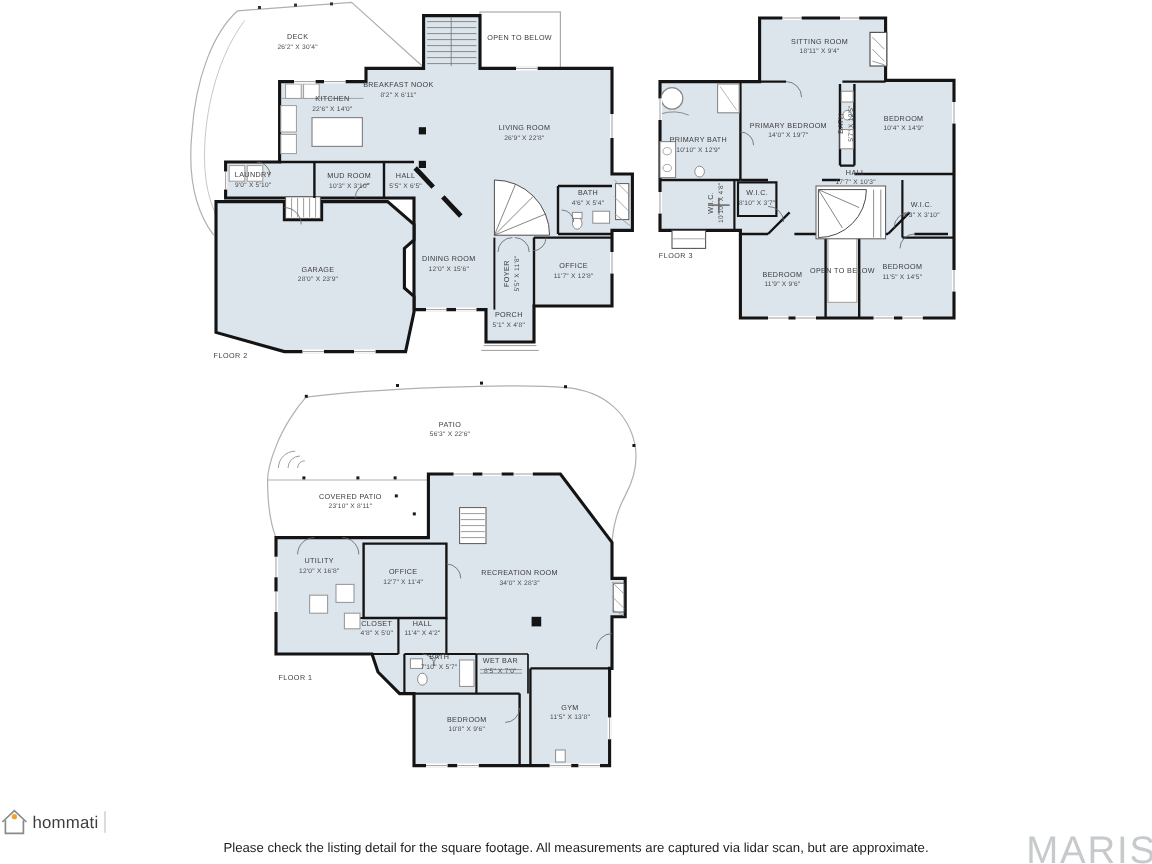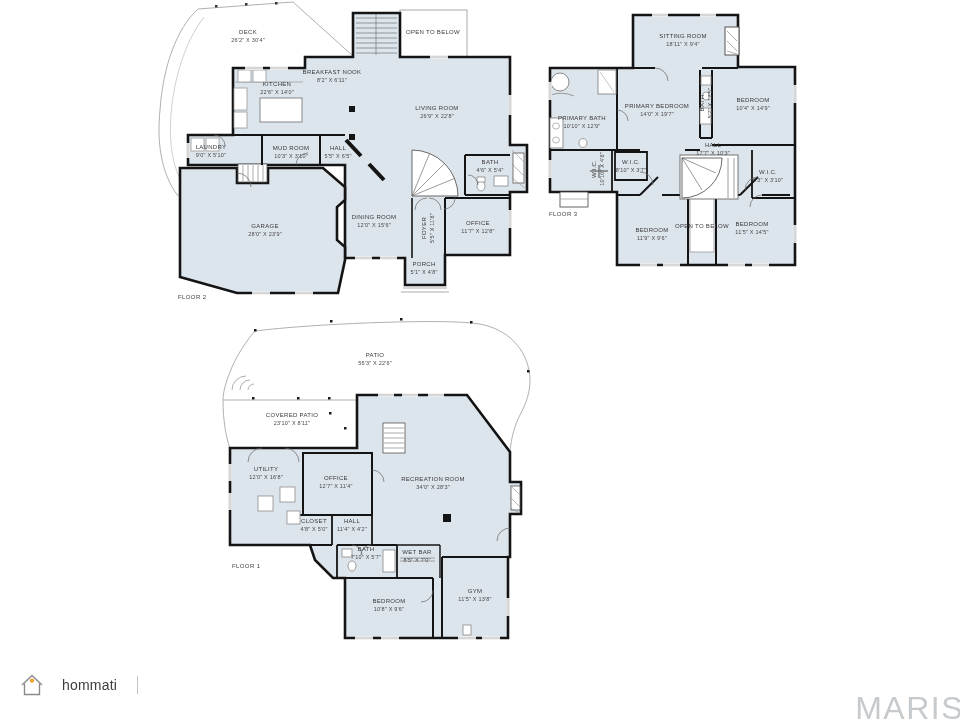--- a/index.html
+++ b/index.html
@@ -5,21 +5,21 @@
   html,body{margin:0;padding:0;background:#fff;}
   body{width:960px;height:720px;overflow:hidden;font-family:"Liberation Sans",sans-serif;}
   .canvas{position:relative;width:960px;height:720px;background:#ffffff;}
   svg.plan{position:absolute;left:0;top:0;}
   .room-label{position:absolute;transform:translate(-50%,-50%);text-align:center;color:#3a3a3a;
     line-height:1.3;white-space:nowrap;pointer-events:none;}
   .room-label .rname{display:block;font-size:6px;letter-spacing:.3px;}
   .room-label .rdims{display:block;font-size:5.5px;letter-spacing:.2px;color:#4a4a4a;}
   .room-label.vert{transform:translate(-50%,-50%) rotate(-90deg);}
   .floor-label{position:absolute;font-size:6px;color:#3f3f3f;letter-spacing:.4px;}
-  .logo{position:absolute;left:20px;bottom:22px;display:flex;align-items:center;gap:18px;}
+  .logo{position:absolute;left:0;bottom:22px;display:flex;align-items:center;gap:3px;}
   .logo-text{font-size:14px;color:#3c3c3c;letter-spacing:.2px;}
   .logo-bar{width:1px;height:18px;background:#c3c3c3;margin-left:2px;}
   .disclaimer{position:absolute;left:0;right:0;bottom:7px;text-align:center;font-size:11px;color:#1e1e1e;}
   .watermark{position:absolute;right:-4px;bottom:-7px;font-size:32px;color:#c7cacd;letter-spacing:1.5px;font-weight:400;}
 </style>
 </head>
 <body>
 
 <div class="canvas">
 
@@ -357,15 +357,16 @@
   <div class="logo">
     <svg width="24" height="26" viewBox="0 0 24 26">
       <path d="M2,13 L12,3.5 L22,13" fill="none" stroke="#8a8a8a" stroke-width="1.4"></path>
       <path d="M4.5,11.5 V22.5 H19.5 V11.5" fill="none" stroke="#8a8a8a" stroke-width="1.4"></path>
       <circle cx="12" cy="8.6" r="2.2" fill="#f0a030"></circle>
     </svg>
     <span class="logo-text">hommati</span>
     <span class="logo-bar"></span>
   </div>
 
+  <div class="disclaimer">Please check the listing detail for the square footage. All measurements are captured via lidar scan, but are approximate.</div>
 
   <div class="watermark">MARIS</div>
 </div>
 
 </body></html>

